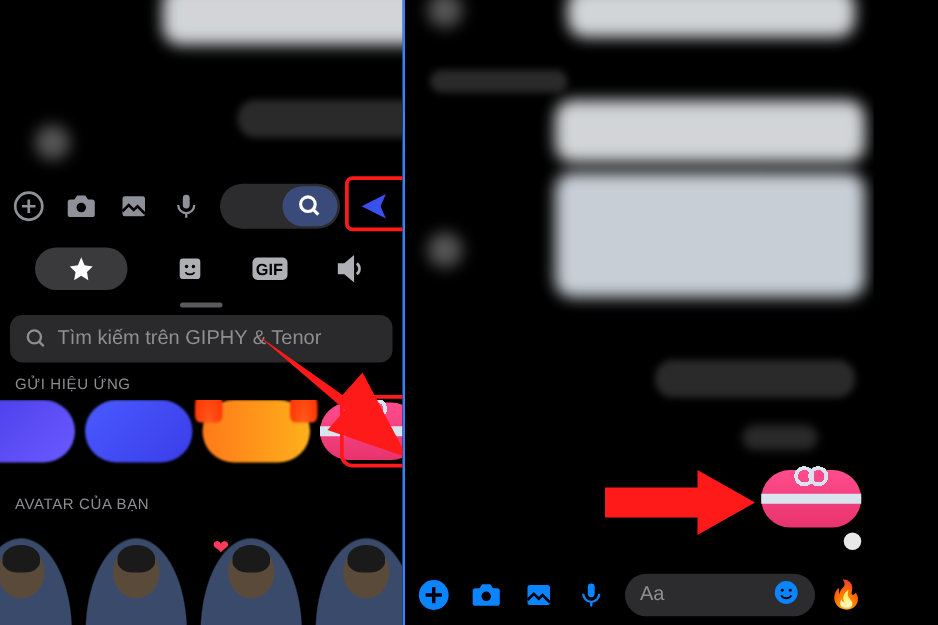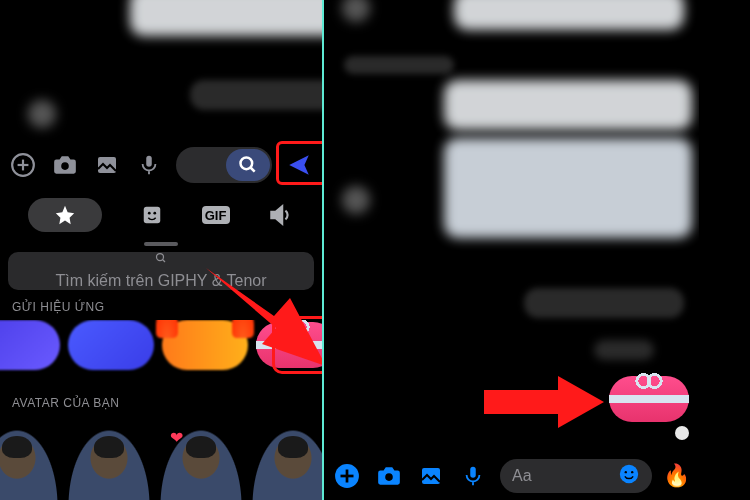--- a/index.html
+++ b/index.html
@@ -11,21 +11,21 @@
       font-family: -apple-system, Helvetica, Arial, sans-serif;
       overflow: hidden;
       position: relative;
     }
     .panel {
       height: 500px;
       background: #000;
       position: relative;
       overflow: hidden;
     }
-    .panel-left { width: 324px; border-right: 2px solid #5eead4; }
+    .panel-left { width: 324px; border-right: 2px solid #3b82f6; }
     .panel-right { width: 375px; }
 
     
     .blur-msg {
       position: absolute;
       background: #e9ecef;
       border-radius: 14px;
       filter: blur(6px);
       opacity: 0.9;
     }
@@ -138,21 +138,20 @@
       top: 252px;
       height: 38px;
       background: #2a2a2c;
       border-radius: 10px;
       display: flex;
       align-items: center;
       gap: 8px;
       padding: 0 12px;
       color: #8e8e93;
       font-size: 16px;
-      flex-direction: column;
     }
 
     .section-label {
       position: absolute;
       left: 12px;
       color: #8e8e93;
       font-size: 12px;
       letter-spacing: 0.5px;
     }
 

